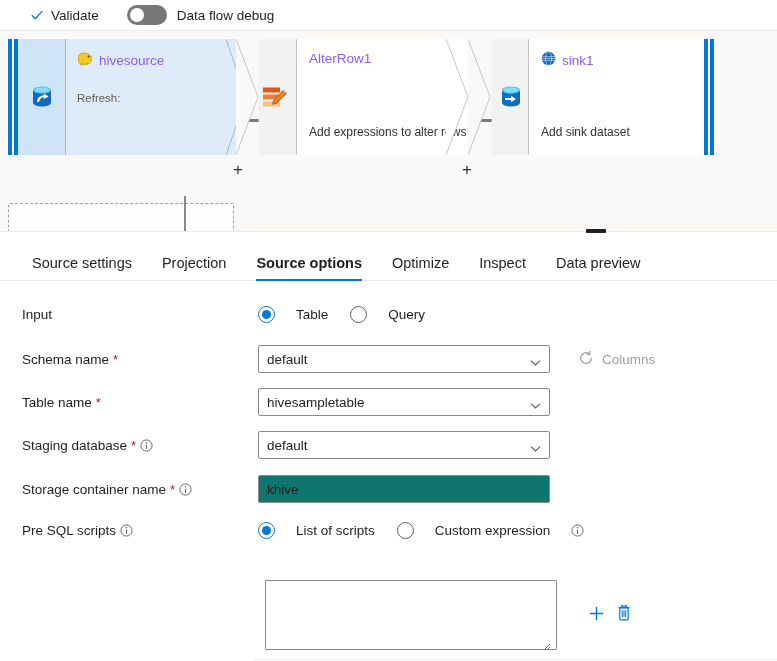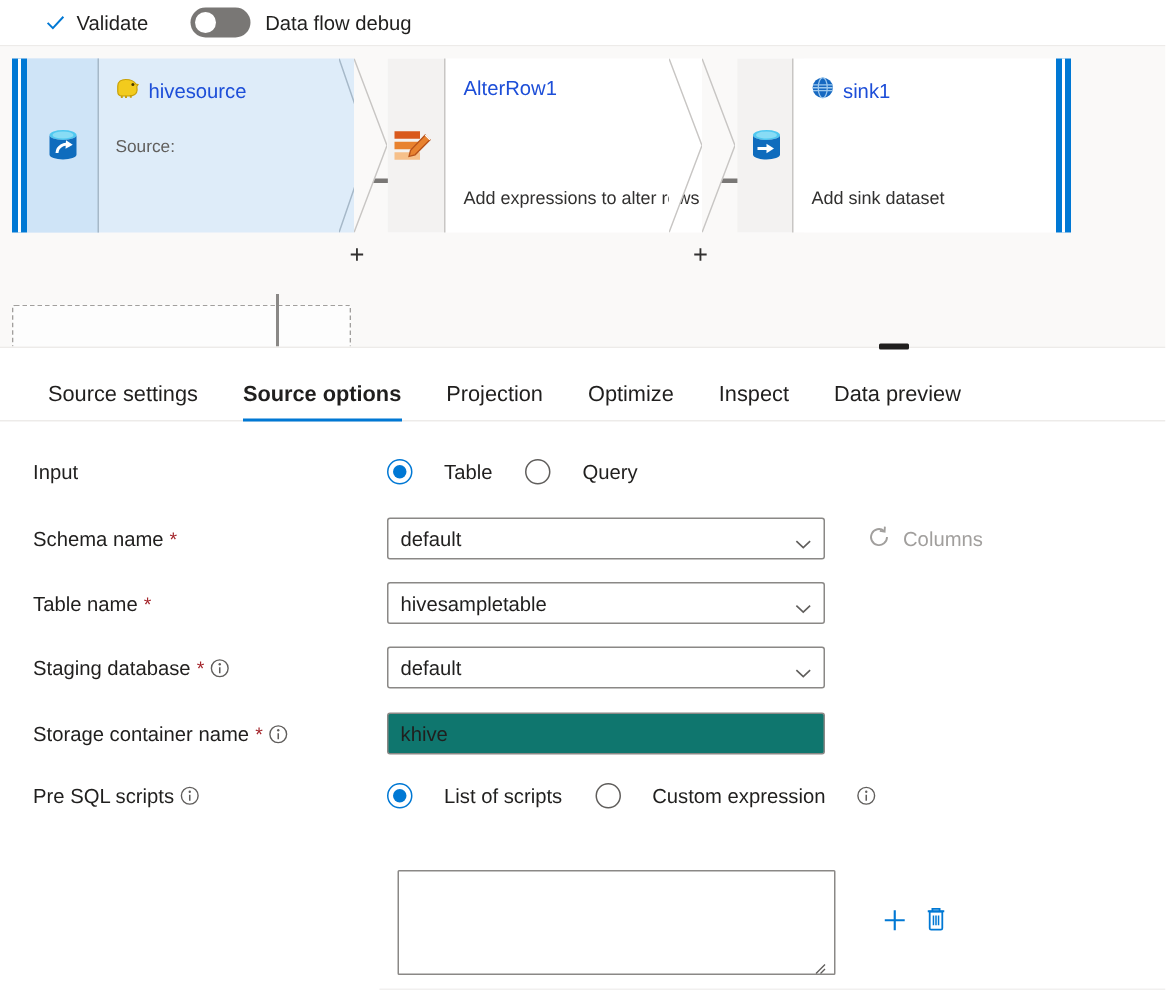--- a/index.html
+++ b/index.html
@@ -79,21 +79,21 @@
   .node-alter { left: 236px; width: 232px; }
   .node-sink  { left: 468px; width: 246px; }
 
   .node-sink .sel-stripe-r {
     position: absolute; right: 0; top: 0; width: 10px; height: 116px; background: #0078d4;
   }
   .node-sink .sel-stripe-r::after {
     content: ""; position: absolute; left: 4px; top: 0; width: 2px; height: 116px; background: #ffffff;
   }
 
-  .node-title { font-size: 13.5px; color: #1d4ed8; display: flex; align-items: center; gap: 6px; }
+  .node-title { font-size: 13.5px; color: #8b5cf6; display: flex; align-items: center; gap: 6px; }
   .node-sub-label { font-size: 11.5px; color: #605e5c; margin-top: 22px; line-height: 15px; }
   .node-sub-val { font-size: 12.5px; color: #201f1e; font-weight: bold; line-height: 16px; }
   .node-desc { font-size: 12px; color: #323130; position: absolute; left: 12px; bottom: 16px; }
 
   .plus-mark {
     position: absolute; font-size: 17px; color: #323130; line-height: 1;
     font-family: "Liberation Sans", sans-serif;
   }
   .connector {
     position: absolute; height: 3px; background: #797775;
@@ -232,21 +232,21 @@
           <div class="node-title">
             <span>
               <svg width="16" height="15" viewBox="0 0 16 15">
                 <path d="M1.5 6.5 C1.5 3.2 4 2 6.8 2 C10 2 12.5 3.2 13.6 5 L15 5.4 L14.2 6.6 L14.4 9 C14.4 11.6 12 13 9 13 L4.5 13 C2.6 13 1.5 11.7 1.5 10 Z" fill="#f2cb1d" stroke="#c8a008" stroke-width="0.8"></path>
                 <circle cx="11.6" cy="5.4" r="1" fill="#4a3a00"></circle>
                 <path d="M4.2 12.8 l0 1.6 M7 12.9 l0 1.5 M10.2 12.4 l0 1.7" stroke="#c8a008" stroke-width="1.3"></path>
               </svg>
             </span>
             <span>hivesource</span>
           </div>
-          <div class="node-sub-label">Source:</div>
+          <div class="node-sub-label">Refresh:</div>
         </div>
       </div>
 
       <svg style="position:absolute; left:218px; top:0;" width="20" height="116">
         <path d="M0 0 L20 58 L0 116 Z" fill="#deecf9"></path>
         <path d="M0 0 L20 58 L0 116" fill="none" stroke="#a6b8c8" stroke-width="1"></path>
       </svg>
       <span class="plus-mark" style="left:225px; top:122px;">+</span>
     </div>
 
@@ -311,22 +311,22 @@
 
     <div class="dashed-box"></div>
   </div>
   <div class="dashed-caret"></div>
 
   <div class="panel">
     <div class="drag-handle"></div>
 
     <div class="tabs">
       <div class="tab">Source settings</div>
+      <div class="tab">Projection</div>
       <div class="tab active">Source options</div>
-      <div class="tab">Projection</div>
       <div class="tab">Optimize</div>
       <div class="tab">Inspect</div>
       <div class="tab">Data preview</div>
     </div>
 
     <div class="form">
 
       <div class="row" style="top:13px;">
         <span class="lbl">Input</span>
         <div class="ctl radio-group">

